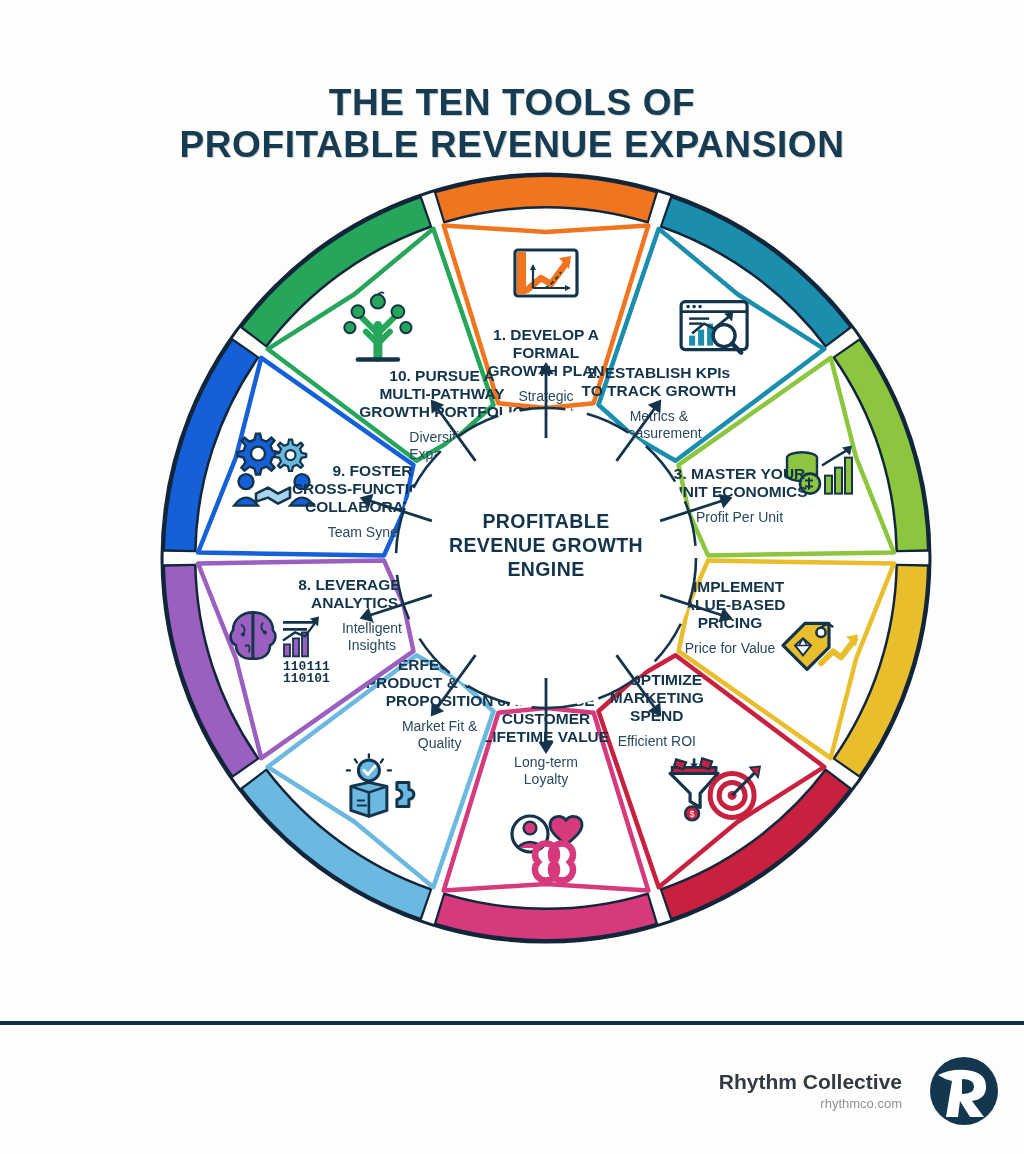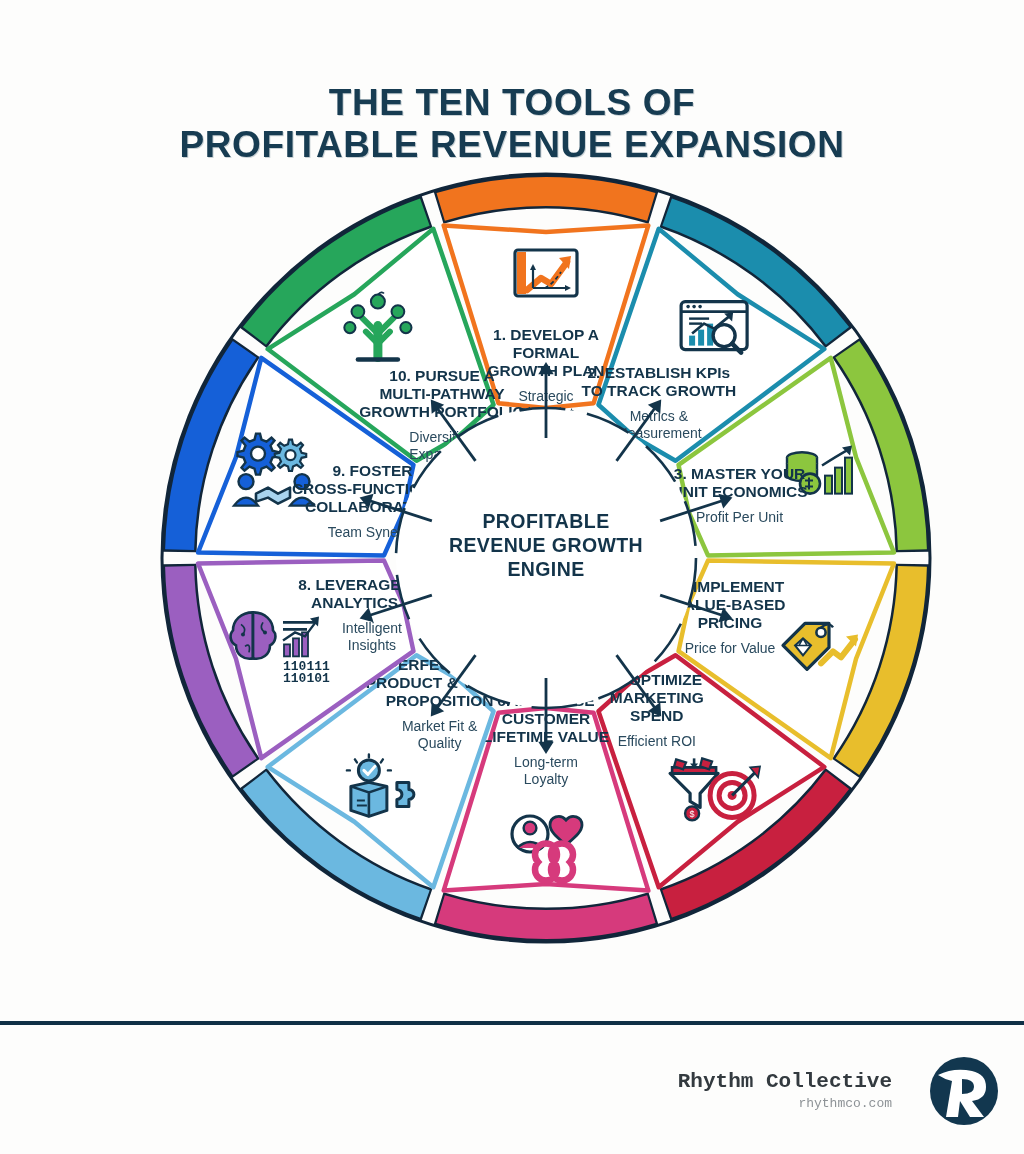--- a/index.html
+++ b/index.html
@@ -31,21 +31,21 @@
   .hub-text{
     font-weight:bold;fill:#13344a;font-size:19.5px;letter-spacing:.4px;
     font-family:"Liberation Sans", sans-serif;
   }
 
   .divider{
     position:absolute;left:0;top:1021px;width:1024px;height:4px;background:#0f3046;
   }
   .footer{
     position:absolute;right:24px;top:1055px;
-    display:flex;align-items:center;gap:36px;font-family:Liberation Mono, monospace;
+    display:flex;align-items:center;gap:26px;
   }
   .footer-text{text-align:right;}
   .brand{font-size:21px;font-weight:bold;color:#333a3f;line-height:1.25;}
   .site{font-size:13px;color:#8d9296;line-height:1.3;}
   .logo{width:72px;height:72px;flex:0 0 72px;}
 </style>
 </head>
 <body>
 
 <div class="title-block">

